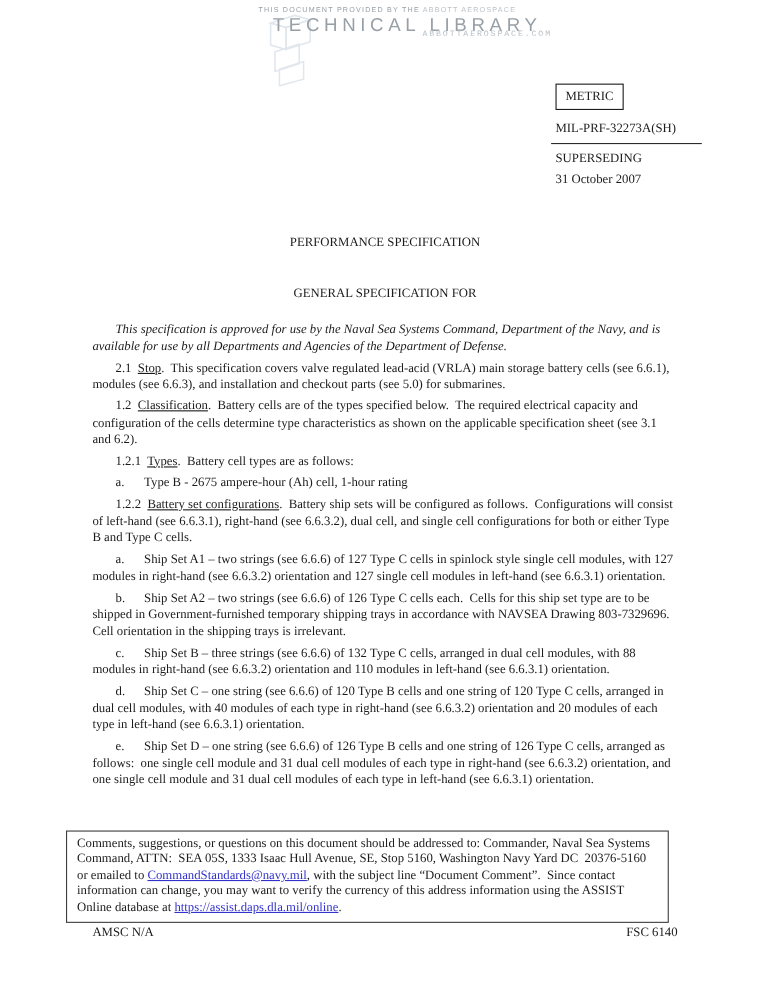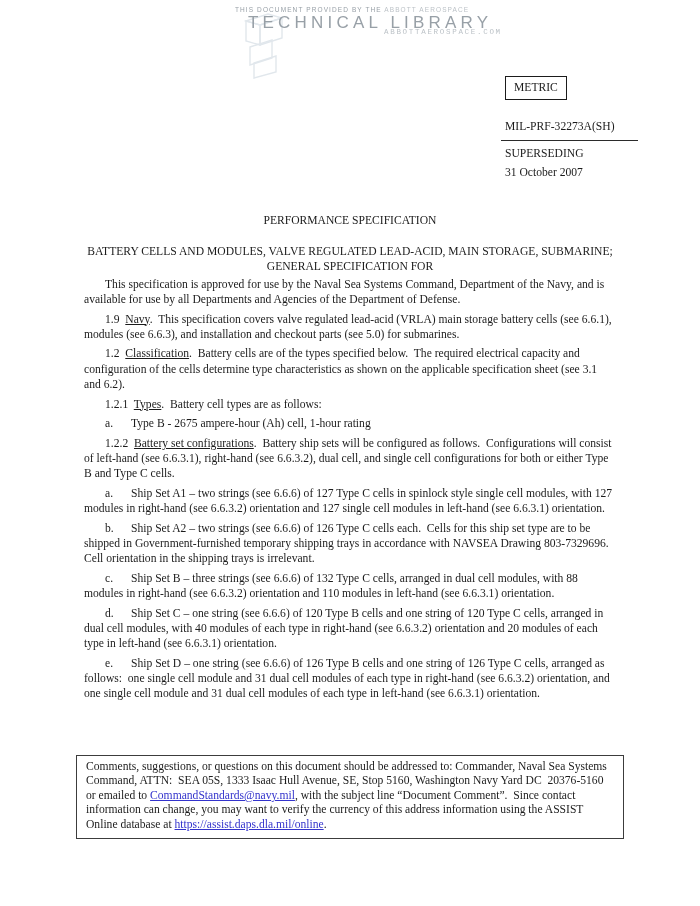--- a/index.html
+++ b/index.html
@@ -24,39 +24,39 @@
   .banner .website {
     position:absolute; top:28px; left:340px; white-space:nowrap;
     font-family:Liberation Mono, monospace; font-size:7.5px; letter-spacing:1.7px;
     color:var(--banner-light);
     margin-left:44px;
   }
   .banner .cube { position:absolute; top:5px; left:237px; }
 
   
   .doc-id { position:absolute; left:505px; top:76px; width:160px; font-size:11.6px; line-height:19.3px; }
-  .metric-box { display:inline-block; border:1px solid #1b1b1b; padding:1px 8px 2px 8px; margin-bottom:17px; }
+  .metric-box { display:inline-block; border:1px solid #1b1b1b; padding:1px 8px 2px 8px; margin-bottom:7px; }
   .doc-id .divider { width:137px; border:none; border-top:1.2px solid #2b2b2b; margin:3px 0 3px -4px; height:0; }
 
   
   .content { position:absolute; left:84px; top:197px; width:532px; }
   .spec-type { text-align:center; font-size:11.6px; line-height:15.2px; margin:16px; }
   .doc-title { text-align:center; font-size:11.6px; line-height:15.2px; margin:7.5px 0 0 0; }
 
   .para { margin:4.5px 0 0 0; font-size:11.6px; line-height:15.2px; white-space:pre-wrap; }
-  .para.first { margin-top:2px; }
+  .para.first { margin-top:17px;font-style:italic; }
   .para.section { margin-top:13px; }
   .para.indent { text-indent:21px; }
   .u { text-decoration:underline; }
   .marker { display:inline-block; width:26px; text-indent:0; }
   .doc-link { color:var(--link-color); text-decoration:underline; cursor:pointer; }
 
   
   .comments-box {
-    position:absolute; left:76px; top:755px; width:548px; box-sizing:border-box;
+    position:absolute; left:60px; top:755px; width:548px; box-sizing:border-box;
     border:1px solid #3c3c3c; padding:4px 9px 6px 9px;
   }
   .comments-box .para { margin:0; line-height:14.4px; }
 
   
   .bottom-row {
     position:absolute; left:84px; top:841px; width:532px;
     display:flex; justify-content:space-between; font-size:11.6px;
   }
 </style>
@@ -83,36 +83,40 @@
   <div class="doc-id">
     <div class="metric-box">METRIC</div>
     <div>MIL-PRF-32273A(SH)</div>
     <hr class="divider">
     <div>SUPERSEDING</div>
     <div>31 October 2007</div>
   </div>
 
   <div class="content">
     <p class="spec-type">PERFORMANCE SPECIFICATION</p>
-    <p class="doc-title"><span>BATTERY CELLS AND MODULES, VALVE REGULATED LEAD-ACID, MAIN STORAGE, SUBMARINE;</span><br><span>GENERAL SPECIFICATION FOR</span></p>
+    <p class="doc-title"><br><span>GENERAL SPECIFICATION FOR</span></p>
     <div>
         <p class="para first indent"><span class="run">This specification is approved for use by the Naval Sea Systems Command, Department of the Navy, and is available for use by all Departments and Agencies of the Department of Defense.</span></p>
-        <p class="para indent"><span class="run">1.9  </span><span class="u">Navy</span><span class="run">.  This specification covers valve regulated lead-acid (VRLA) main storage battery cells (see 6.6.1), modules (see 6.6.3), and installation and checkout parts (see 5.0) for submarines.</span></p>
+        <p class="para indent"><span class="run">2.1  </span><span class="u">Stop</span><span class="run">.  This specification covers valve regulated lead-acid (VRLA) main storage battery cells (see 6.6.1), modules (see 6.6.3), and installation and checkout parts (see 5.0) for submarines.</span></p>
         <p class="para indent"><span class="run">1.2  </span><span class="u">Classification</span><span class="run">.  Battery cells are of the types specified below.  The required electrical capacity and configuration of the cells determine type characteristics as shown on the applicable specification sheet (see 3.1 and 6.2).</span></p>
         <p class="para indent"><span class="run">1.2.1  </span><span class="u">Types</span><span class="run">.  Battery cell types are as follows:</span></p>
         <p class="para indent"><span class="marker">a.</span><span class="run">Type B - 2675 ampere-hour (Ah) cell, 1-hour rating</span></p>
         <p class="para indent"><span class="run">1.2.2  </span><span class="u">Battery set configurations</span><span class="run">.  Battery ship sets will be configured as follows.  Configurations will consist of left-hand (see 6.6.3.1), right-hand (see 6.6.3.2), dual cell, and single cell configurations for both or either Type B and Type C cells.</span></p>
         <p class="para indent"><span class="marker">a.</span><span class="run">Ship Set A1 – two strings (see 6.6.6) of 127 Type C cells in spinlock style single cell modules, with 127 modules in right-hand (see 6.6.3.2) orientation and 127 single cell modules in left-hand (see 6.6.3.1) orientation.</span></p>
         <p class="para indent"><span class="marker">b.</span><span class="run">Ship Set A2 – two strings (see 6.6.6) of 126 Type C cells each.  Cells for this ship set type are to be shipped in Government-furnished temporary shipping trays in accordance with NAVSEA Drawing 803-7329696.  Cell orientation in the shipping trays is irrelevant.</span></p>
         <p class="para indent"><span class="marker">c.</span><span class="run">Ship Set B – three strings (see 6.6.6) of 132 Type C cells, arranged in dual cell modules, with 88 modules in right-hand (see 6.6.3.2) orientation and 110 modules in left-hand (see 6.6.3.1) orientation.</span></p>
         <p class="para indent"><span class="marker">d.</span><span class="run">Ship Set C – one string (see 6.6.6) of 120 Type B cells and one string of 120 Type C cells, arranged in dual cell modules, with 40 modules of each type in right-hand (see 6.6.3.2) orientation and 20 modules of each type in left-hand (see 6.6.3.1) orientation.</span></p>
         <p class="para indent"><span class="marker">e.</span><span class="run">Ship Set D – one string (see 6.6.6) of 126 Type B cells and one string of 126 Type C cells, arranged as follows:  one single cell module and 31 dual cell modules of each type in right-hand (see 6.6.3.2) orientation, and one single cell module and 31 dual cell modules of each type in left-hand (see 6.6.3.1) orientation.</span></p>
       </div>
   </div>
 
   <div class="comments-box">
     <div>
         <p class="para"><span class="run">Comments, suggestions, or questions on this document should be addressed to: Commander, Naval Sea Systems Command, ATTN:  SEA 05S, 1333 Isaac Hull Avenue, SE, Stop 5160, Washington Navy Yard DC  20376-5160 or emailed to </span><a class="doc-link" href="#">CommandStandards@navy.mil</a><span class="run">, with the subject line “Document Comment”.  Since contact information can change, you may want to verify the currency of this address information using the ASSIST Online database at </span><a class="doc-link" href="#">https://assist.daps.dla.mil/online</a><span class="run">.</span></p>
       </div>
   </div>
 
+  <div class="bottom-row">
+    <span>AMSC N/A</span>
+    <span>FSC 6140</span>
+  </div>
 
 </div>
 
 </body></html>

